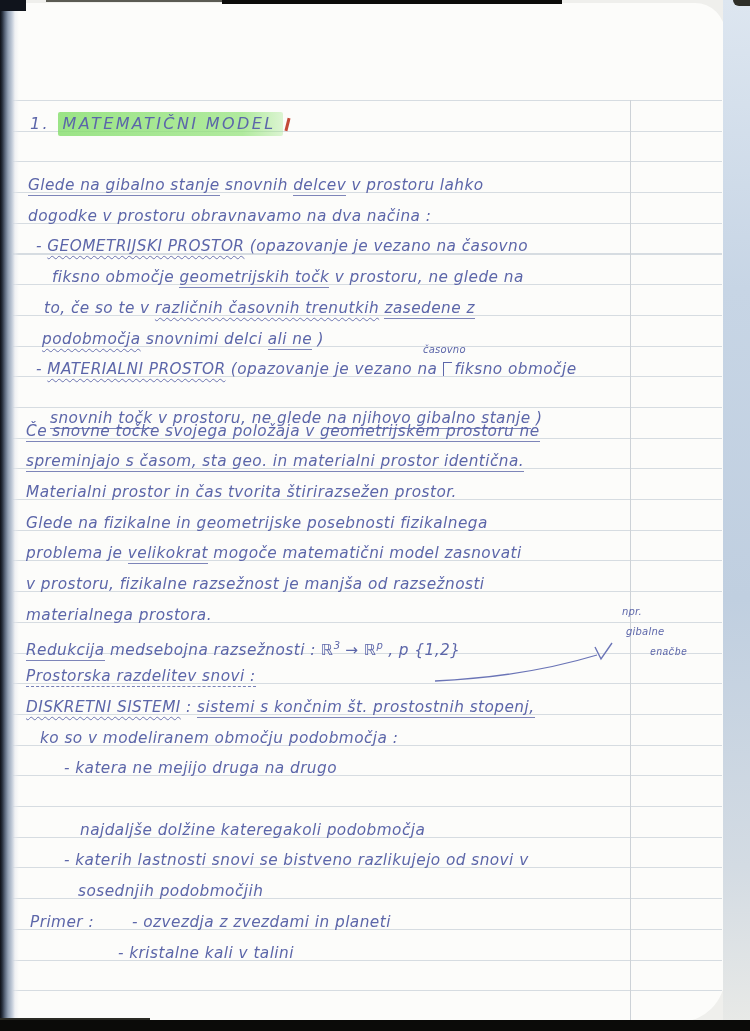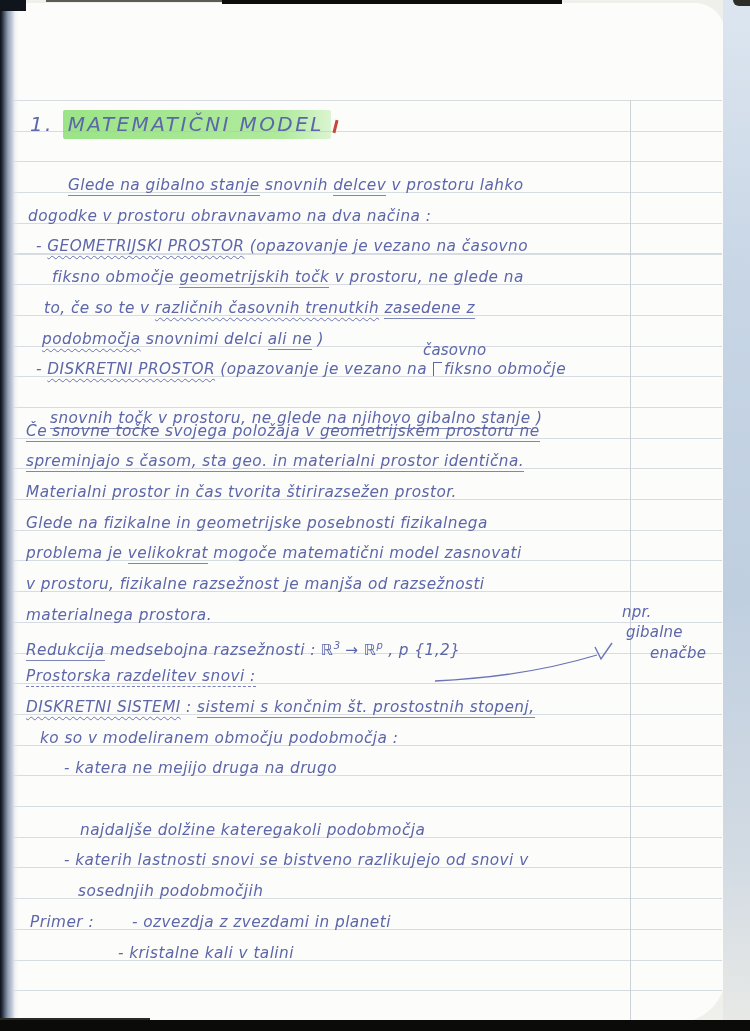--- a/index.html
+++ b/index.html
@@ -15,27 +15,27 @@
   .rules{
     position:absolute;left:7px;right:3px;top:97px;bottom:-2px;
     background:repeating-linear-gradient(to bottom,#d6dce1 0 1px,rgba(0,0,0,0) 1px 30.7px);
   }
   .vmargin{position:absolute;left:624px;top:97px;bottom:0;width:1px;background:#cdd2d7;}
   .textlayer{
     position:absolute;left:0;top:0;right:0;bottom:0;
     color:#5c66a9;font-style:italic;font-size:15.3px;letter-spacing:.45px;
   }
   .hline{position:absolute;white-space:nowrap;height:24px;line-height:22px;}
-  .title{font-size:20px;letter-spacing:2.4px;}
+  .title{font-size:16px;letter-spacing:2.4px;}
   .hl{background:linear-gradient(90deg,rgba(128,221,102,.78),rgba(147,227,122,.72) 82%,rgba(160,230,135,.35));padding:2px 7px 3px 5px;border-radius:2px;}
   .u{border-bottom:1.5px solid rgba(92,102,169,.8);padding-bottom:1px;}
   .w{text-decoration-line:underline;text-decoration-style:wavy;text-decoration-color:rgba(92,102,169,.9);text-decoration-thickness:1px;text-underline-offset:4px;}
   .d{border-bottom:1.5px dashed rgba(92,102,169,.85);padding-bottom:1px;}
   sup.sup{font-size:10px;letter-spacing:0;}
-  .small{font-size:15px;letter-spacing:.2px;}
+  .small{font-size:10px;letter-spacing:.2px;}
   .redmark{display:inline-block;width:3px;height:13px;background:#c44a38;transform:rotate(14deg);margin-left:3px;vertical-align:-2px;}
   .caret{display:inline-block;width:8px;height:13px;border-left:1.4px solid #5c66a9;border-top:1.4px solid #5c66a9;margin:0 2px -2px 6px;}
   .edgeL{
     position:absolute;left:0;top:0;bottom:0;width:19px;z-index:5;pointer-events:none;
     background:linear-gradient(90deg,#0d1016 0,#232b38 2px,#5d6a7e 5px,#93a1b4 8px,#c3ccd9 12px,rgba(229,232,238,.55) 15px,rgba(255,255,255,0) 19px);
   }
   .edgeR{
     position:absolute;right:0;top:0;bottom:0;width:27px;z-index:0;
     background:linear-gradient(180deg,#dde6f0 0,#c7d5e5 28%,#c0cfe0 58%,#d3dbe3 84%,#e9eae7 100%);
   }
@@ -48,40 +48,40 @@
   .arrow{position:absolute;left:423px;top:636px;z-index:2;}
 </style>
 </head>
 <body>
 
 <div class="paper">
   <div class="rules"></div>
   <div class="vmargin"></div>
   <div class="textlayer" id="text-layer">
       <div class="hline title" style="top: 109.6px; left: 24px;"><span>1.</span><span> </span><span class="hl">MATEMATIČNI MODEL</span><span class="redmark"></span></div>
-      <div class="hline" style="top: 171px; left: 22px; margin-left: 40px;"><span class="u">Glede na gibalno stanje</span><span> snovnih </span><span class="u">delcev</span><span> v prostoru lahko</span></div>
+      <div class="hline" style="top: 171px; left: 22px;"><span class="u">Glede na gibalno stanje</span><span> snovnih </span><span class="u">delcev</span><span> v prostoru lahko</span></div>
       <div class="hline" style="top: 201.7px; left: 22px;"><span>dogodke v prostoru obravnavamo na dva načina :</span></div>
       <div class="hline" style="top: 232.4px; left: 30px;"><span>- </span><span class="w">GEOMETRIJSKI PROSTOR</span><span> (opazovanje je vezano na časovno</span></div>
       <div class="hline" style="top: 263.1px; left: 46px;"><span>fiksno območje </span><span class="u">geometrijskih točk</span><span> v prostoru, ne glede na</span></div>
       <div class="hline" style="top: 293.8px; left: 38px;"><span>to, če so te v </span><span class="w">različnih časovnih trenutkih</span><span> </span><span class="u">zasedene z</span></div>
       <div class="hline" style="top: 324.5px; left: 36px;"><span class="w">podobmočja</span><span> snovnimi delci </span><span class="u">ali ne</span><span> )</span></div>
       <div class="hline small" style="top: 336px; left: 417px;"><span>časovno</span></div>
-      <div class="hline" style="top: 355.2px; left: 30px;"><span>- </span><span class="w">DISKRETNI PROSTOR</span><span> (opazovanje je vezano na</span><span class="caret"></span><span>fiksno območje</span></div>
+      <div class="hline" style="top: 355.2px; left: 30px;"><span>- </span><span class="w">MATERIALNI PROSTOR</span><span> (opazovanje je vezano na</span><span class="caret"></span><span>fiksno območje</span></div>
       <div class="hline" style="top: 404px; left: 44px; text-align: center;"><span class="u">snovnih točk</span><span> v prostoru, ne glede </span><span class="u">na njihovo gibalno stanje</span><span> )</span></div>
       <div class="hline" style="top: 416.6px; left: 20px;"><span class="u">Če snovne točke svojega položaja v geometrijskem prostoru ne</span></div>
       <div class="hline" style="top: 447.3px; left: 20px;"><span class="u">spreminjajo s časom, sta geo. in materialni prostor identična.</span></div>
       <div class="hline" style="top: 478px; left: 20px;"><span>Materialni prostor in čas tvorita štirirazsežen prostor.</span></div>
       <div class="hline" style="top: 508.7px; left: 20px;"><span>Glede na fizikalne in geometrijske posebnosti fizikalnega</span></div>
       <div class="hline" style="top: 539.4px; left: 20px;"><span>problema je </span><span class="u">velikokrat</span><span> mogoče matematični model zasnovati</span></div>
       <div class="hline" style="top: 570.1px; left: 20px;"><span>v prostoru, fizikalne razsežnost je manjša od razsežnosti</span></div>
       <div class="hline" style="top: 600.8px; left: 20px;"><span>materialnega prostora.</span></div>
       <div class="hline" style="top: 631.5px; left: 20px;"><span class="u">Redukcija</span><span> medsebojna razsežnosti : ℝ</span><sup class="sup">3</sup><span> → ℝ</span><sup class="sup">p</sup><span> ,  p {1,2}</span></div>
       <div class="hline small" style="top: 598px; left: 616px;"><span>npr.</span></div>
       <div class="hline small" style="top: 618px; left: 620px;"><span>gibalne</span></div>
-      <div class="hline small" style="top: 639px; left: 644px;"><span>enačbe</span></div>
+      <div class="hline small" style="top: 639px; left: 644px; font-family: Liberation Mono, monospace;"><span>enačbe</span></div>
       <div class="hline" style="top: 662.2px; left: 20px;"><span class="d">Prostorska razdelitev snovi :</span></div>
       <div class="hline" style="top: 692.9px; left: 20px;"><span class="w">DISKRETNI SISTEMI</span><span> : </span><span class="u">sistemi s končnim št. prostostnih stopenj,</span></div>
       <div class="hline" style="top: 723.6px; left: 34px;"><span>ko so v modeliranem območju podobmočja :</span></div>
       <div class="hline" style="top: 754.3px; left: 58px;"><span>- katera ne mejijo druga na drugo</span></div>
       <div class="hline" style="top: 815.7px; left: 74px;"><span>najdaljše dolžine kateregakoli podobmočja</span></div>
       <div class="hline" style="top: 846.4px; left: 58px;"><span>- katerih lastnosti snovi se bistveno razlikujejo od snovi v</span></div>
       <div class="hline" style="top: 877.1px; left: 72px;"><span>sosednjih podobmočjih</span></div>
       <div class="hline" style="top: 907.8px; left: 24px;"><span>Primer :</span><span style="margin-left: 38px;">- ozvezdja z zvezdami in planeti</span></div>
       <div class="hline" style="top: 938.5px; left: 112px;"><span>- kristalne kali v talini</span></div>
     </div>

